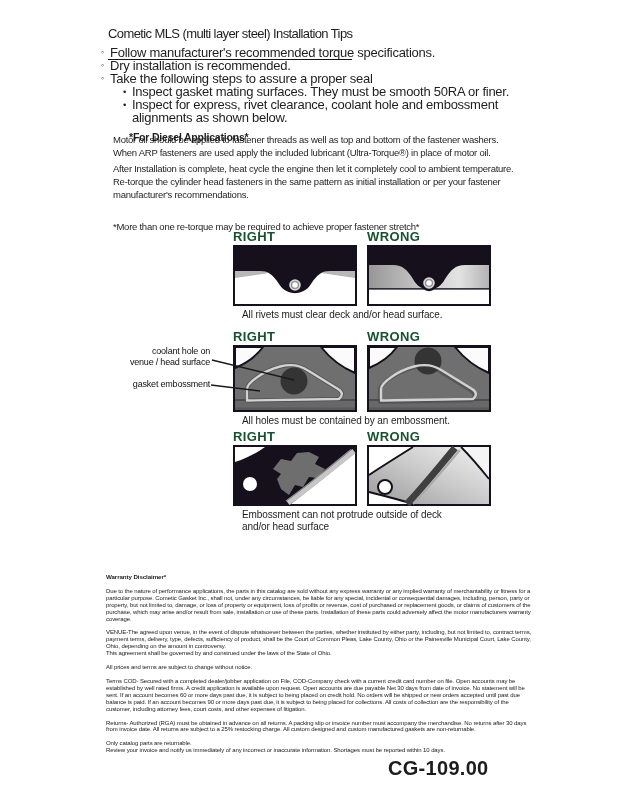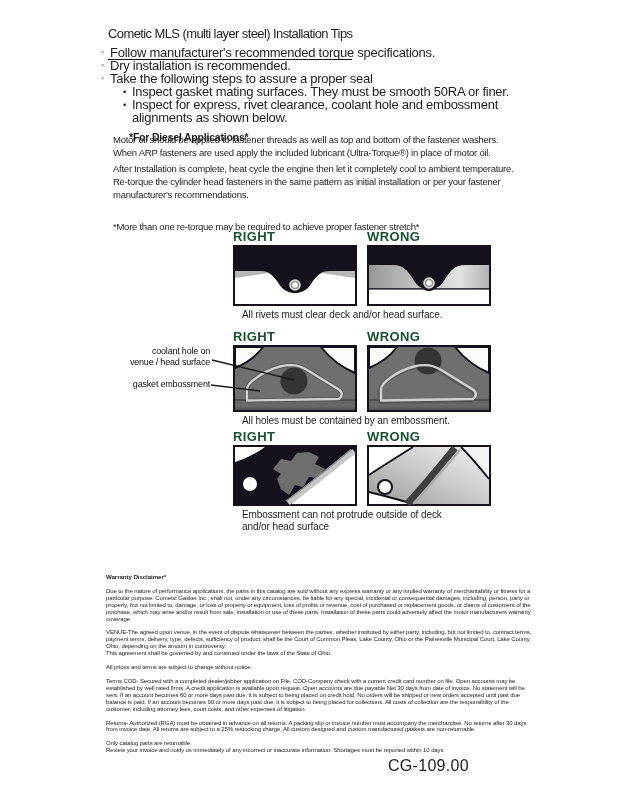--- a/index.html
+++ b/index.html
@@ -43,21 +43,21 @@
   .ann-coolant{top:346px;}
   .ann-emboss{top:379px;}
   .ann span{display:block;}
   .ann-lines{position:absolute;left:205px;top:350px;width:100px;height:50px;pointer-events:none;}
   
   .disclaimer{position:absolute;left:106px;top:574px;width:428px;font-size:6px;line-height:6.9px;letter-spacing:-0.1px;color:#222;}
   .disclaimer h3{margin:0 0 7px 0;font-size:6.2px;font-weight:bold;}
   .disclaimer p{margin:0 0 7px 0;}
   .disclaimer p.tight{margin-bottom:0;}
   
-  .doc-code{position:absolute;left:388px;top:757px;font-size:16px;letter-spacing:0.3px;color:#1c1c1c;}
+  .doc-code{position:absolute;left:388px;top:757px;font-size:20px;letter-spacing:0.3px;color:#1c1c1c;font-weight:bold;}
 </style>
 </head>
 <body>
 
 <div id="page">
 
   <h1 class="title">Cometic MLS (multi layer steel) Installation Tips</h1>
 
   <ul class="tips">
     <li class="lvl1"><span>Follow manufacturer's recommended torque specifications.</span></li>

